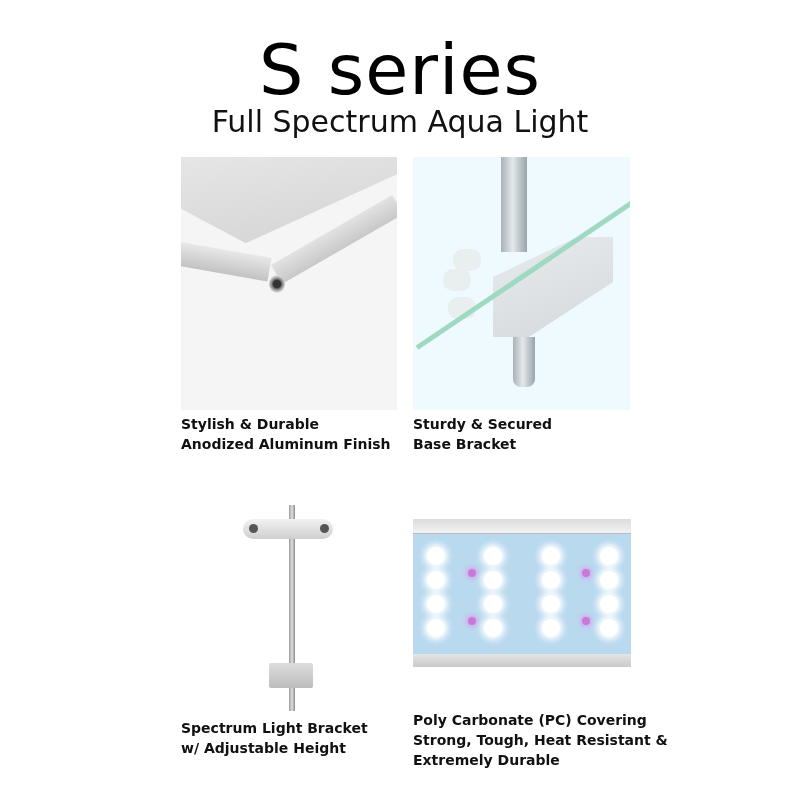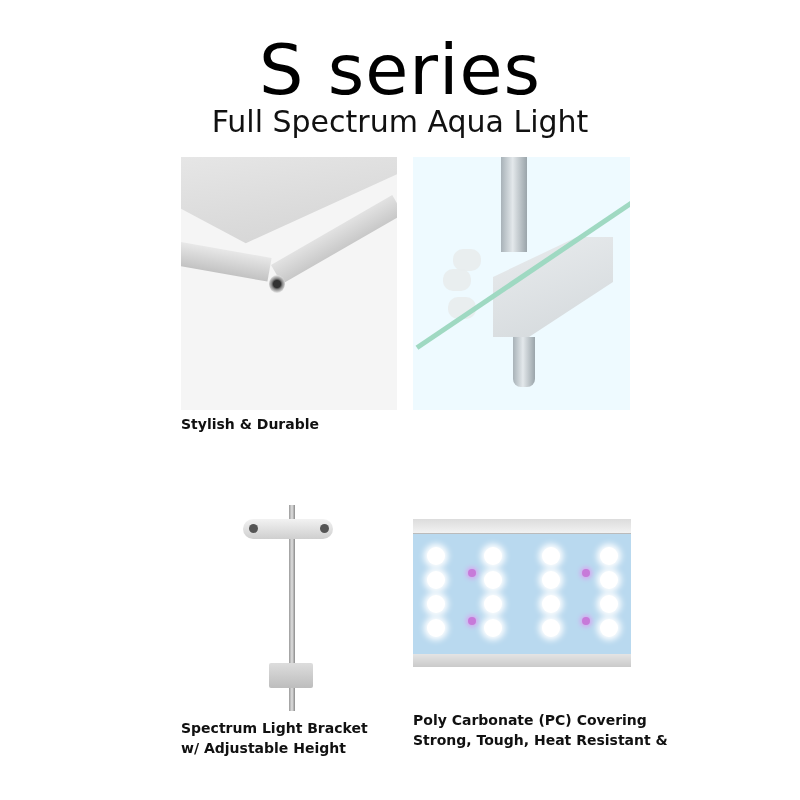--- a/index.html
+++ b/index.html
@@ -43,32 +43,35 @@
 <div class="subtitle">Full Spectrum Aqua Light</div>
 
 <div class="panel" id="p1">
   <div class="plate"></div>
   <div class="edge edge1"></div>
   <div class="edge edge2"></div>
   <div class="hole"></div>
 </div>
 <div class="caption" style="left:181px; top:414px;">
   <div>Stylish &amp; Durable</div>
+  <div>Anodized Aluminum Finish</div>
 </div>
 
 <div class="panel" id="p2">
   <div class="knob" style="left:40px; top:92px;"></div>
   <div class="knob" style="left:30px; top:112px;"></div>
   <div class="knob" style="left:35px; top:140px;"></div>
   <div class="rod"></div>
   <div class="body"></div>
   <div class="glass"></div>
   <div class="rod2"></div>
 </div>
 <div class="caption" style="left:413px; top:414px;">
+  <div>Sturdy &amp; Secured</div>
+  <div>Base Bracket</div>
 </div>
 
 <div class="panel" id="p3">
   <div class="vrod"></div>
   <div class="bar"></div>
   <div class="dot" style="left:68px;"></div>
   <div class="dot" style="left:139px;"></div>
   <div class="clamp"></div>
 </div>
 <div class="caption" style="left:181px; top:718px;">
@@ -98,13 +101,14 @@
     <div class="uv" style="left:55px; top:35px;"></div>
     <div class="uv" style="left:55px; top:83px;"></div>
     <div class="uv" style="left:169px; top:35px;"></div>
     <div class="uv" style="left:169px; top:83px;"></div>
   </div>
   <div class="bottom"></div>
 </div>
 <div class="caption" style="left:413px; top:710px;">
   <div>Poly Carbonate (PC) Covering</div>
   <div>Strong, Tough, Heat Resistant &amp;</div>
+  <div>Extremely Durable</div>
 </div>
 
 </body></html>

